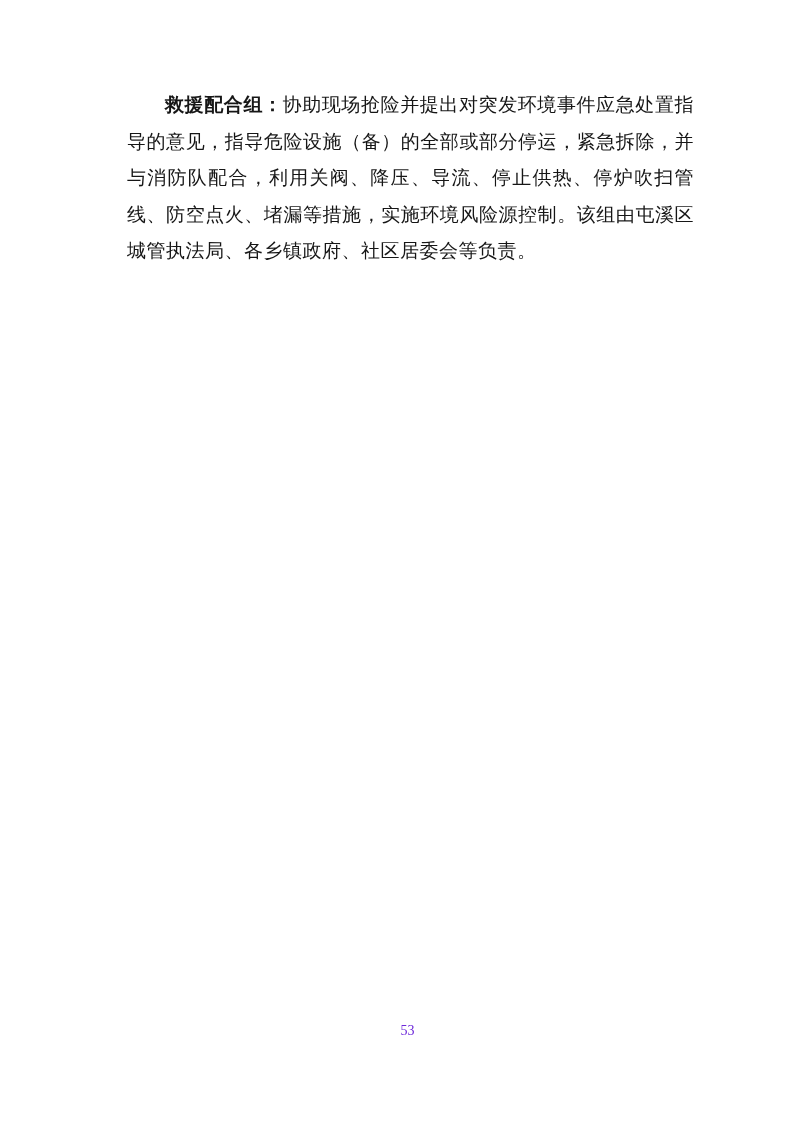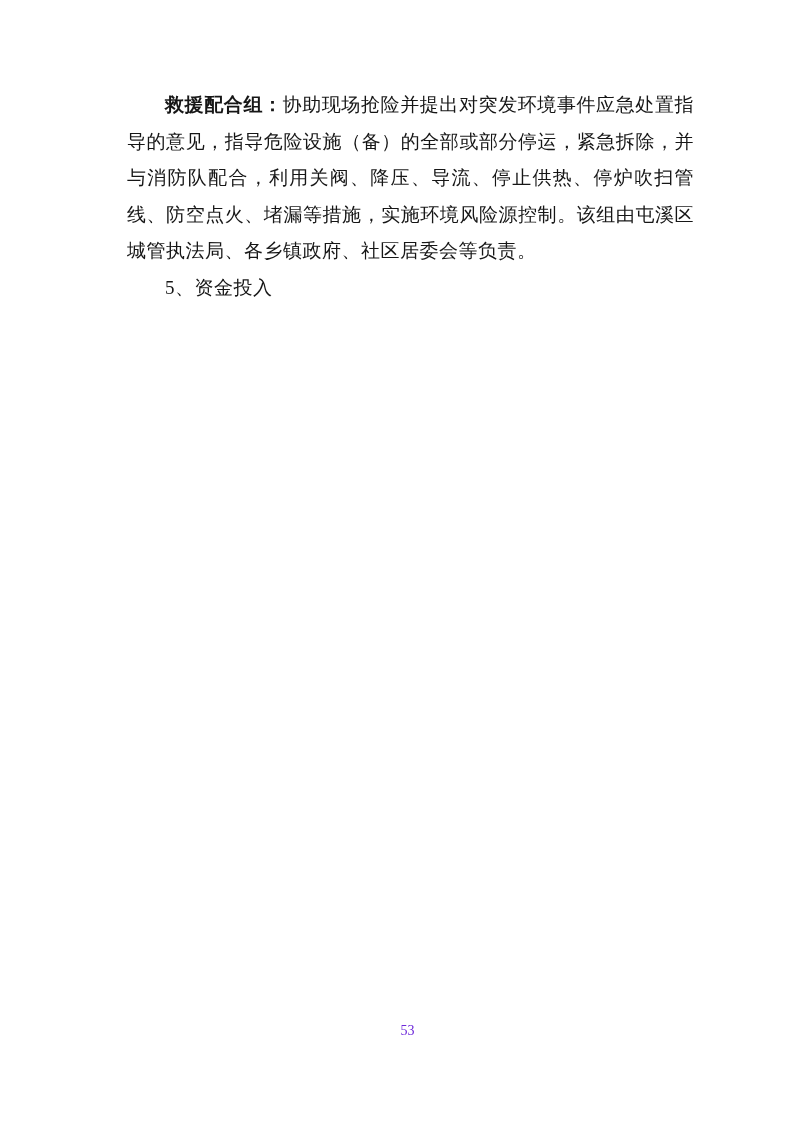--- a/index.html
+++ b/index.html
@@ -68,20 +68,19 @@
 
 <div class="page">
 
   <div class="text-column">
 
     <p class="para"><span class="lead">救援配合组：</span><span>协助现场抢险并提出对突发环境事件应急处置指导的意见，指导危险设施（备）的全部或部分停运，紧急拆除，并与消防队配合，利用关阀、降压、导流、停止供热、停炉吹扫管线、防空点火、堵漏等措施，实施环境风险源控制。该组由屯溪区城管执法局、各乡镇政府、社区居委会等负责。</span></p>
 
 
 
 
-    <p class="section-heading">5、资金投入</p>
 
 
   </div>
 
   <div class="page-number">53</div>
 
 </div>
 
 </body></html>

